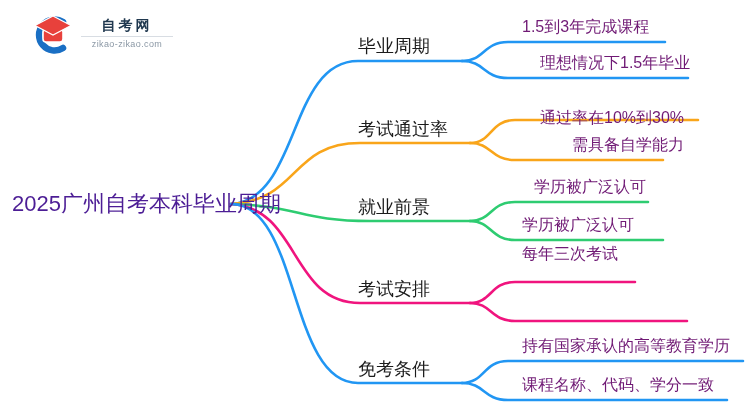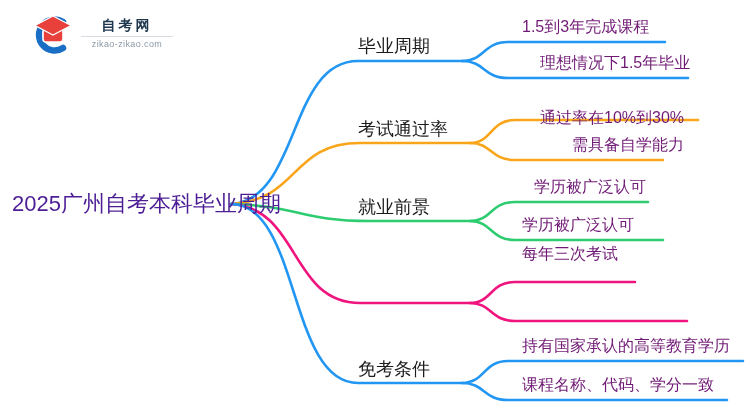--- a/index.html
+++ b/index.html
@@ -59,20 +59,21 @@
       <div class="logo-divider"></div>
       <div class="logo-domain">zikao-zikao.com</div>
     </div>
   </div>
 
   <div class="node root-label" style="left:12px;top:192px;">2025广州自考本科毕业周期</div>
 
   <div class="node branch-label" style="left:358px;top:36px;font-family:Liberation Mono, monospace;">毕业周期</div>
   <div class="node branch-label" style="left:358px;top:118px;">考试通过率</div>
   <div class="node branch-label" style="left:358px;top:196px;">就业前景</div>
+  <div class="node branch-label" style="left:358px;top:278px;">考试安排</div>
   <div class="node branch-label" style="left:358px;top:358px;">免考条件</div>
 
   <div class="node leaf-label" style="left:522px;top:17px;">1.5到3年完成课程</div>
   <div class="node leaf-label" style="left:540px;top:53px;">理想情况下1.5年毕业</div>
   <div class="node leaf-label" style="left:540px;top:108px;">通过率在10%到30%</div>
   <div class="node leaf-label" style="left:538px;top:135px;margin-left:34px;">需具备自学能力</div>
   <div class="node leaf-label" style="left:522px;top:177px;margin-left:12px;">学历被广泛认可</div>
   <div class="node leaf-label" style="left:522px;top:215px;">学历被广泛认可</div>
   <div class="node leaf-label" style="left:522px;top:244px;">每年三次考试</div>
   <div class="node leaf-label" style="left:522px;top:336px;">持有国家承认的高等教育学历</div>

